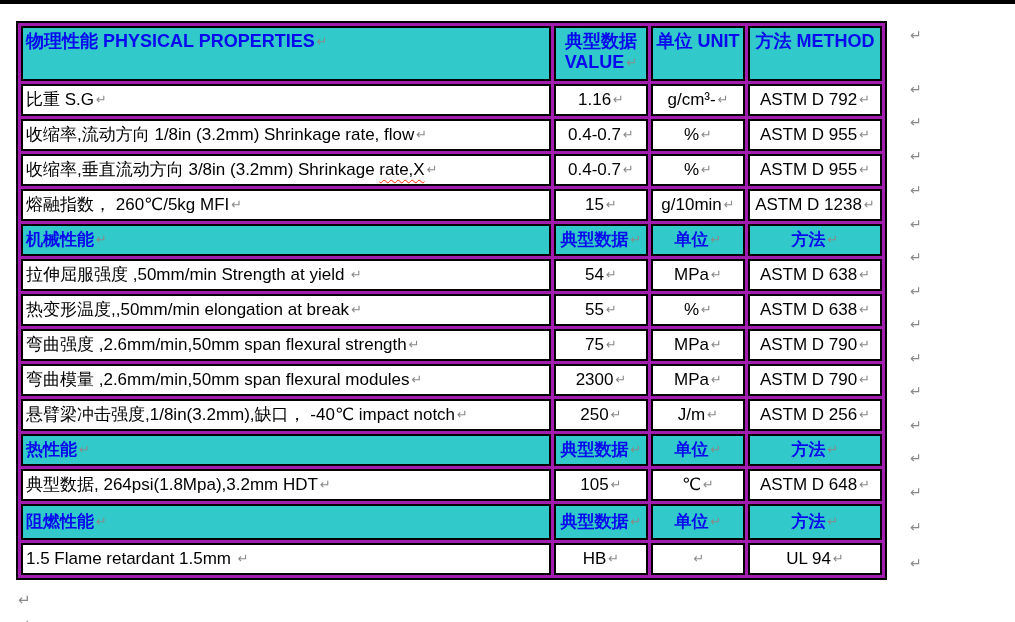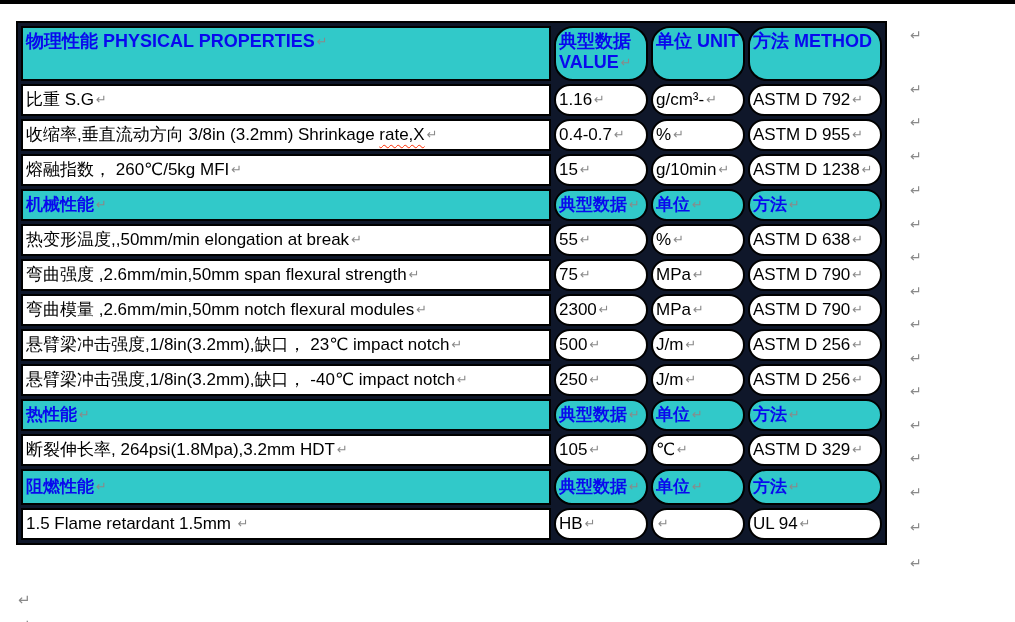--- a/index.html
+++ b/index.html
@@ -4,29 +4,29 @@
 <style>
   html,body{margin:0;padding:0;}
   body{
     width:1015px;height:622px;background:#ffffff;overflow:hidden;position:relative;
     font-family:"Liberation Sans","DejaVu Sans",sans-serif;
   }
   .top-bar{position:absolute;left:0;top:0;width:1015px;height:4px;background:#000000;}
   table.props{
     position:absolute;left:16px;top:21px;
     border-collapse:separate;border-spacing:3px;
-    border:2px solid #000000;background:#0f172a;table-layout:fixed;
+    border:2px solid #000000;background:#a21caf;table-layout:fixed;
   }
   table.props td{
     border:2px solid #000000;background:#ffffff;
     height:28px;padding:0 3px;overflow:hidden;white-space:nowrap;
     font-size:17px;color:#000000;line-height:1.15;vertical-align:middle;
   }
   td.c-prop{text-align:left;padding-left:5px;}
-  td.c-val,td.c-unit,td.c-meth{text-align:left;border-radius:19px;}
+  td.c-val,td.c-unit,td.c-meth{text-align:center;}
   tr.hd td{
     background:#31c9c9;color:#0909ee;font-weight:bold;font-size:18px;
     height:48px;vertical-align:top;padding-top:3px;white-space:normal;
   }
   tr.sec td{
     background:#31c9c9;color:#0909ee;font-weight:bold;font-size:17px;
   }
   tr.sec-tall td{height:32px;}
   .cr{color:#8a8a8a;font-size:13px;font-weight:normal;margin-left:2px;vertical-align:1px;}
   tr.hd .cr, tr.sec .cr{color:#8a8a8a;}
@@ -57,20 +57,26 @@
       <td class="c-meth"><span>方法 METHOD</span></td>
     </tr>
 
     <tr>
       <td class="c-prop"><span>比重 S.G</span><span class="cr">↵</span></td>
       <td class="c-val"><span>1.16</span><span class="cr">↵</span></td>
       <td class="c-unit"><span>g/cm³-</span><span class="cr">↵</span></td>
       <td class="c-meth"><span>ASTM D 792</span><span class="cr">↵</span></td>
     </tr>
 
+    <tr>
+      <td class="c-prop"><span>收缩率,流动方向 1/8in (3.2mm) Shrinkage rate, flow</span><span class="cr">↵</span></td>
+      <td class="c-val"><span>0.4-0.7</span><span class="cr">↵</span></td>
+      <td class="c-unit"><span>%</span><span class="cr">↵</span></td>
+      <td class="c-meth"><span>ASTM D 955</span><span class="cr">↵</span></td>
+    </tr>
 
     <tr>
       <td class="c-prop"><span>收缩率,垂直流动方向 3/8in (3.2mm) Shrinkage </span><span class="wavy">rate,X</span><span class="cr">↵</span></td>
       <td class="c-val"><span>0.4-0.7</span><span class="cr">↵</span></td>
       <td class="c-unit"><span>%</span><span class="cr">↵</span></td>
       <td class="c-meth"><span>ASTM D 955</span><span class="cr">↵</span></td>
     </tr>
 
     <tr>
       <td class="c-prop"><span>熔融指数， 260℃/5kg MFI</span><span class="cr">↵</span></td>
@@ -79,68 +85,68 @@
       <td class="c-meth"><span>ASTM D 1238</span><span class="cr">↵</span></td>
     </tr>
 
     <tr class="sec">
       <td class="c-prop"><span>机械性能</span><span class="cr">↵</span></td>
       <td class="c-val"><span>典型数据</span><span class="cr">↵</span></td>
       <td class="c-unit"><span>单位</span><span class="cr">↵</span></td>
       <td class="c-meth"><span>方法</span><span class="cr">↵</span></td>
     </tr>
 
+    <tr>
+      <td class="c-prop"><span>拉伸屈服强度 ,50mm/min Strength at yield </span><span class="cr">↵</span></td>
+      <td class="c-val"><span>54</span><span class="cr">↵</span></td>
+      <td class="c-unit"><span>MPa</span><span class="cr">↵</span></td>
+      <td class="c-meth"><span>ASTM D 638</span><span class="cr">↵</span></td>
+    </tr>
 
     <tr>
       <td class="c-prop"><span>热变形温度,,50mm/min elongation at break</span><span class="cr">↵</span></td>
       <td class="c-val"><span>55</span><span class="cr">↵</span></td>
       <td class="c-unit"><span>%</span><span class="cr">↵</span></td>
       <td class="c-meth"><span>ASTM D 638</span><span class="cr">↵</span></td>
     </tr>
 
     <tr>
       <td class="c-prop"><span>弯曲强度 ,2.6mm/min,50mm span flexural strength</span><span class="cr">↵</span></td>
       <td class="c-val"><span>75</span><span class="cr">↵</span></td>
       <td class="c-unit"><span>MPa</span><span class="cr">↵</span></td>
       <td class="c-meth"><span>ASTM D 790</span><span class="cr">↵</span></td>
     </tr>
 
     <tr>
-      <td class="c-prop"><span>弯曲模量 ,2.6mm/min,50mm notch flexural modules</span><span class="cr">↵</span></td>
+      <td class="c-prop"><span>弯曲模量 ,2.6mm/min,50mm span flexural modules</span><span class="cr">↵</span></td>
       <td class="c-val"><span>2300</span><span class="cr">↵</span></td>
       <td class="c-unit"><span>MPa</span><span class="cr">↵</span></td>
       <td class="c-meth"><span>ASTM D 790</span><span class="cr">↵</span></td>
     </tr>
 
-    <tr>
-      <td class="c-prop"><span>悬臂梁冲击强度,1/8in(3.2mm),缺口， 23℃ impact notch</span><span class="cr">↵</span></td>
-      <td class="c-val"><span>500</span><span class="cr">↵</span></td>
-      <td class="c-unit"><span>J/m</span><span class="cr">↵</span></td>
-      <td class="c-meth"><span>ASTM D 256</span><span class="cr">↵</span></td>
-    </tr>
 
     <tr>
       <td class="c-prop"><span>悬臂梁冲击强度,1/8in(3.2mm),缺口， -40℃ impact notch</span><span class="cr">↵</span></td>
       <td class="c-val"><span>250</span><span class="cr">↵</span></td>
       <td class="c-unit"><span>J/m</span><span class="cr">↵</span></td>
       <td class="c-meth"><span>ASTM D 256</span><span class="cr">↵</span></td>
     </tr>
 
     <tr class="sec">
       <td class="c-prop"><span>热性能</span><span class="cr">↵</span></td>
       <td class="c-val"><span>典型数据</span><span class="cr">↵</span></td>
       <td class="c-unit"><span>单位</span><span class="cr">↵</span></td>
       <td class="c-meth"><span>方法</span><span class="cr">↵</span></td>
     </tr>
 
     <tr>
-      <td class="c-prop"><span>断裂伸长率, 264psi(1.8Mpa),3.2mm HDT</span><span class="cr">↵</span></td>
+      <td class="c-prop"><span>典型数据, 264psi(1.8Mpa),3.2mm HDT</span><span class="cr">↵</span></td>
       <td class="c-val"><span>105</span><span class="cr">↵</span></td>
       <td class="c-unit"><span>℃</span><span class="cr">↵</span></td>
-      <td class="c-meth"><span>ASTM D 329</span><span class="cr">↵</span></td>
+      <td class="c-meth"><span>ASTM D 648</span><span class="cr">↵</span></td>
     </tr>
 
     <tr class="sec sec-tall">
       <td class="c-prop"><span>阻燃性能</span><span class="cr">↵</span></td>
       <td class="c-val"><span>典型数据</span><span class="cr">↵</span></td>
       <td class="c-unit"><span>单位</span><span class="cr">↵</span></td>
       <td class="c-meth"><span>方法</span><span class="cr">↵</span></td>
     </tr>
 
     <tr>

